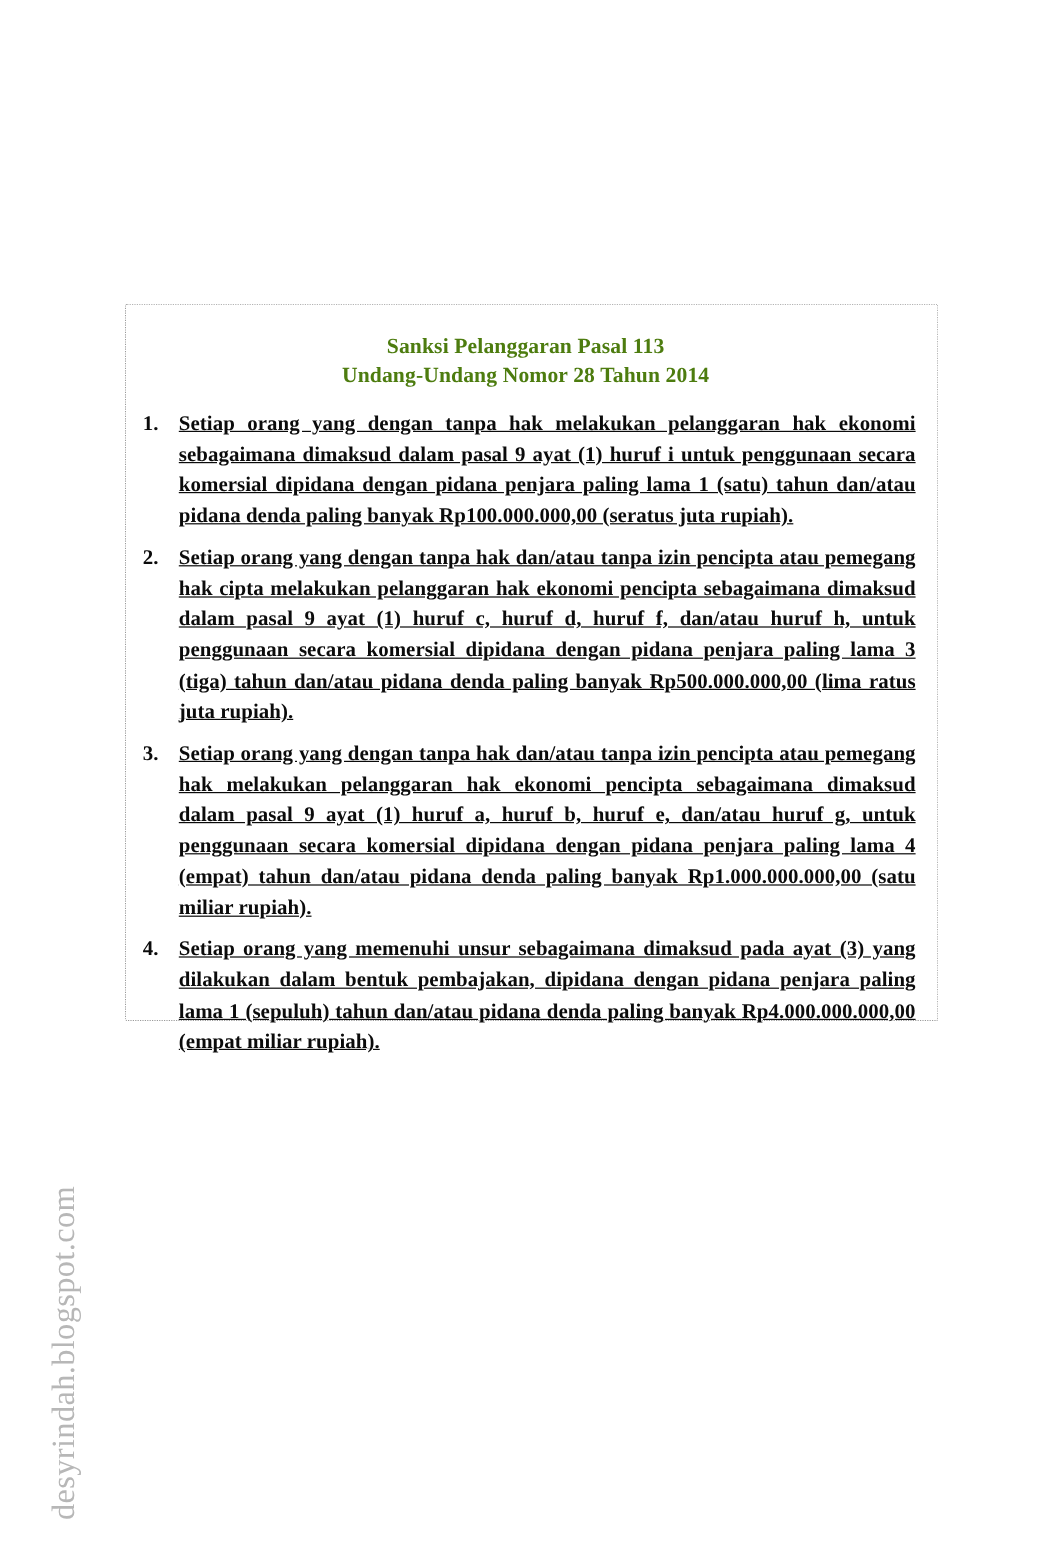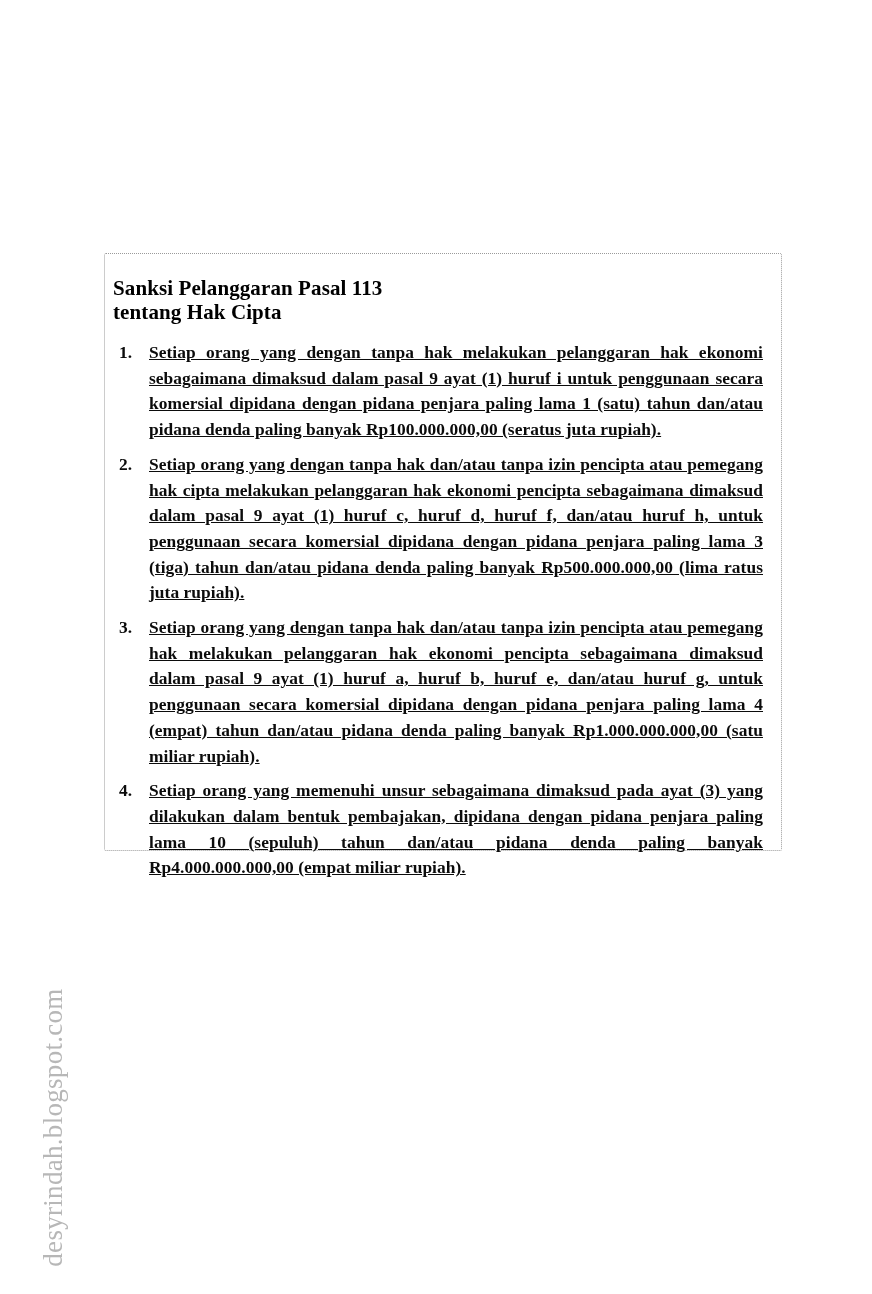--- a/index.html
+++ b/index.html
@@ -57,24 +57,25 @@
     left: 0;
     top: 0;
     width: 100%;
     height: 100%;
     box-sizing: border-box;
     padding: 22px 18px 10px 8px;
   }
 
   
   #notice-title {
+    text-align: center;
     font-weight: bold;
-    font-size: 21px;
+    font-size: 18px;
     line-height: 24px;
-    color: #000000;
+    color: #4d7c0f;
     letter-spacing: 0.1px;
     margin: 0 0 16px 0;
   }
   #notice-title .tline { display: block; }
 
   
   #clauses {
     margin: 0;
     padding: 0;
     list-style: none;
@@ -107,36 +108,36 @@
 
 <div id="watermark">
   <div class="wm-text">desyrindah.blogspot.com</div>
 </div>
 
 <div id="notice-box">
   <div id="notice-inner">
 
     <div id="notice-title">
       <span class="tline">Sanksi Pelanggaran Pasal 113</span>
-      <span class="tline">tentang Hak Cipta</span>
+      <span class="tline">Undang-Undang Nomor 28 Tahun 2014</span>
     </div>
 
     <ol id="clauses">
       <li class="clause">
         <span class="clause-num">1.</span>
         <span class="clause-text">Setiap orang yang dengan tanpa hak melakukan pelanggaran hak ekonomi sebagaimana dimaksud dalam pasal 9 ayat (1) huruf i untuk penggunaan secara komersial dipidana dengan pidana penjara paling lama 1 (satu) tahun dan/atau pidana denda paling banyak Rp100.000.000,00 (seratus juta rupiah).</span>
       </li>
       <li class="clause">
         <span class="clause-num">2.</span>
         <span class="clause-text">Setiap orang yang dengan tanpa hak dan/atau tanpa izin pencipta atau pemegang hak cipta melakukan pelanggaran hak ekonomi pencipta sebagaimana dimaksud dalam pasal 9 ayat (1) huruf c, huruf d, huruf f, dan/atau huruf h, untuk penggunaan secara komersial dipidana dengan pidana penjara paling lama 3 (tiga) tahun dan/atau pidana denda paling banyak Rp500.000.000,00 (lima ratus juta rupiah).</span>
       </li>
       <li class="clause">
         <span class="clause-num">3.</span>
         <span class="clause-text">Setiap orang yang dengan tanpa hak dan/atau tanpa izin pencipta atau pemegang hak melakukan pelanggaran hak ekonomi pencipta sebagaimana dimaksud dalam pasal 9 ayat (1) huruf a, huruf b, huruf e, dan/atau huruf g, untuk penggunaan secara komersial dipidana dengan pidana penjara paling lama 4 (empat) tahun dan/atau pidana denda paling banyak Rp1.000.000.000,00 (satu miliar rupiah).</span>
       </li>
       <li class="clause">
         <span class="clause-num">4.</span>
-        <span class="clause-text">Setiap orang yang memenuhi unsur sebagaimana dimaksud pada ayat (3) yang dilakukan dalam bentuk pembajakan, dipidana dengan pidana penjara paling lama 10 (sepuluh) tahun dan/atau pidana denda paling banyak Rp4.000.000.000,00 (empat miliar rupiah).</span>
+        <span class="clause-text">Setiap orang yang memenuhi unsur sebagaimana dimaksud pada ayat (3) yang dilakukan dalam bentuk pembajakan, dipidana dengan pidana penjara paling lama 1 (sepuluh) tahun dan/atau pidana denda paling banyak Rp4.000.000.000,00 (empat miliar rupiah).</span>
       </li>
     </ol>
 
   </div>
 </div>
 
 </body></html>

